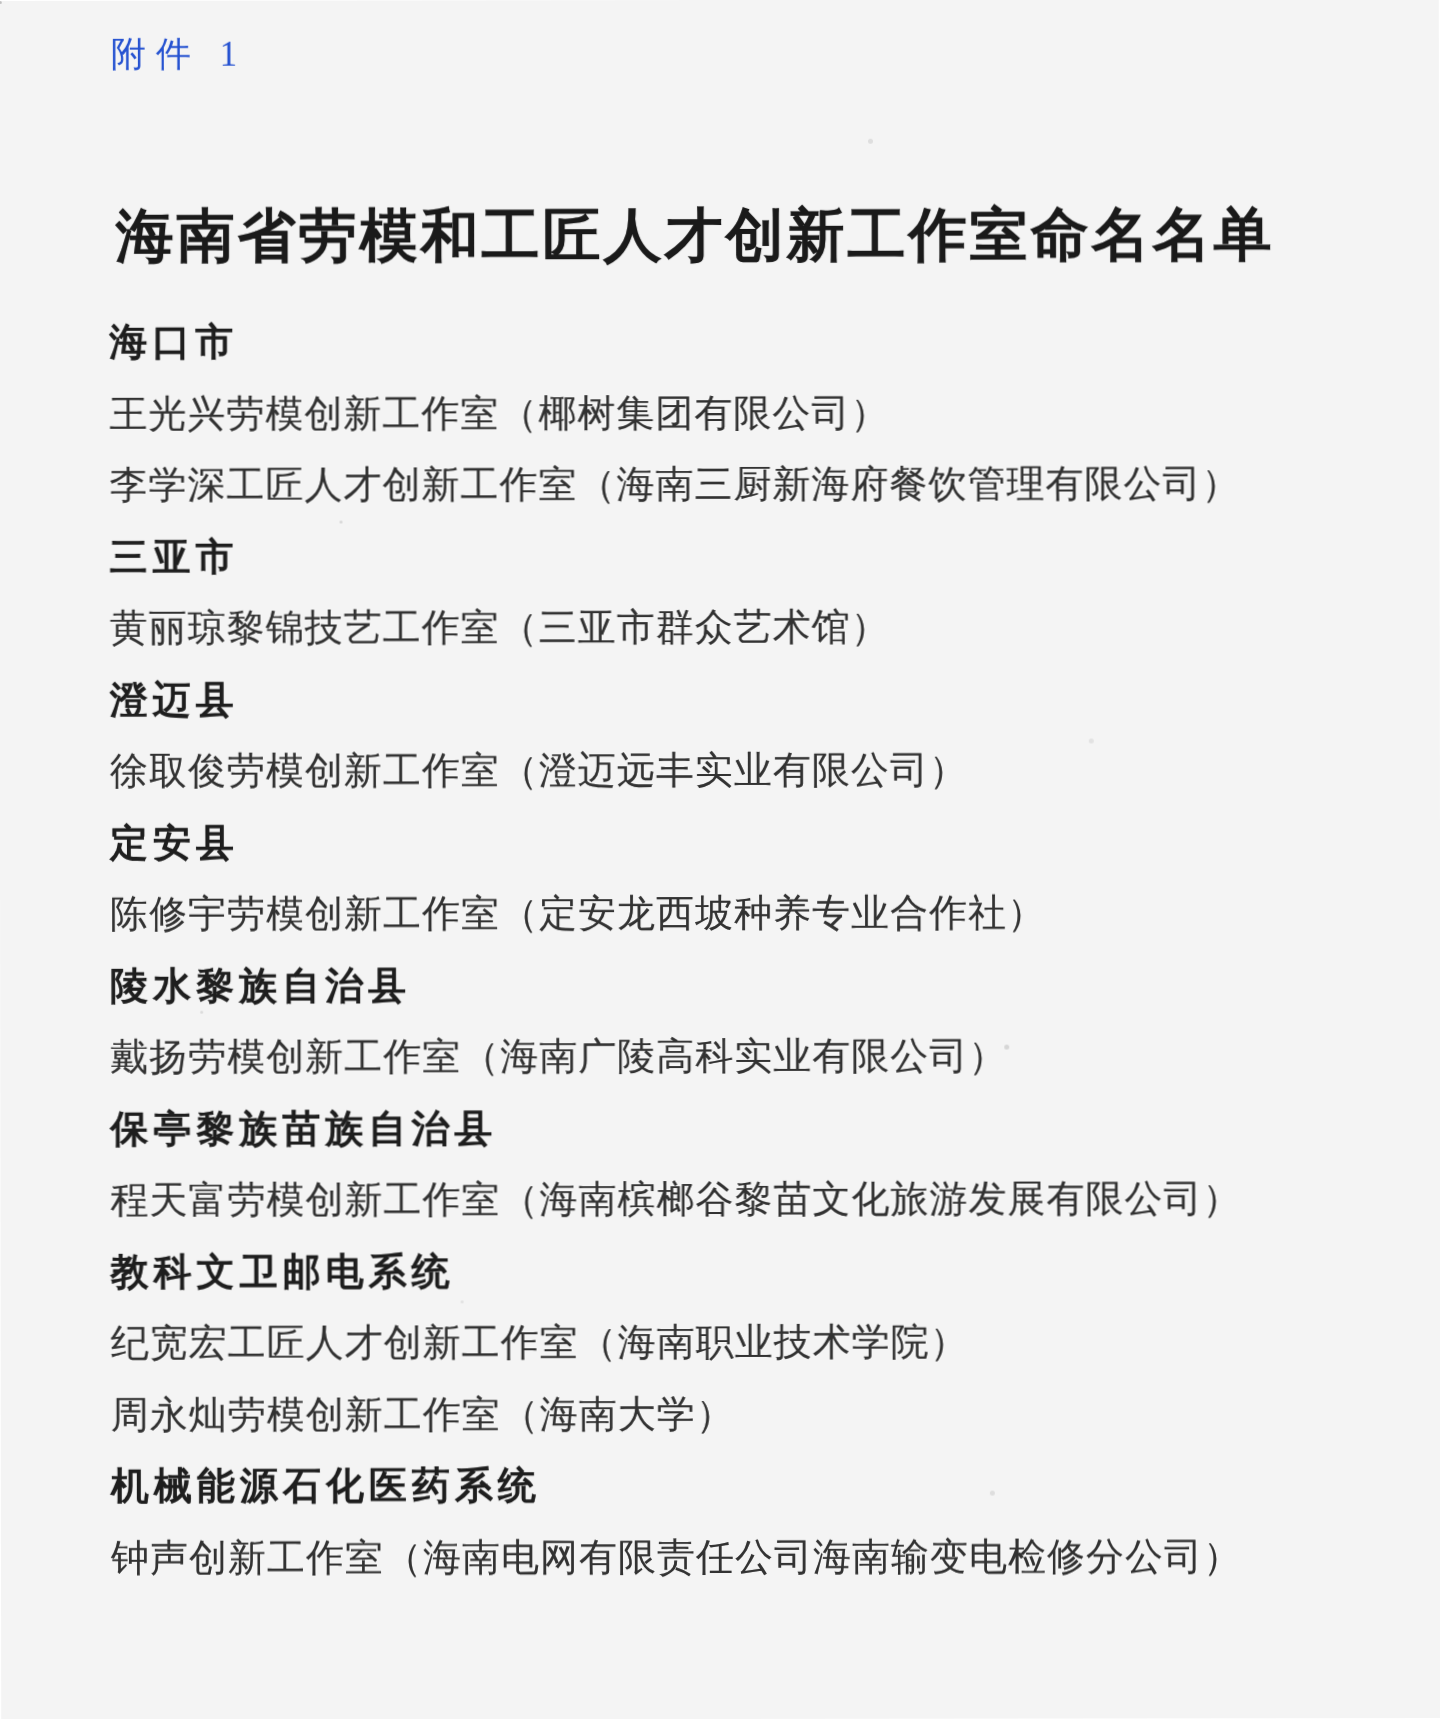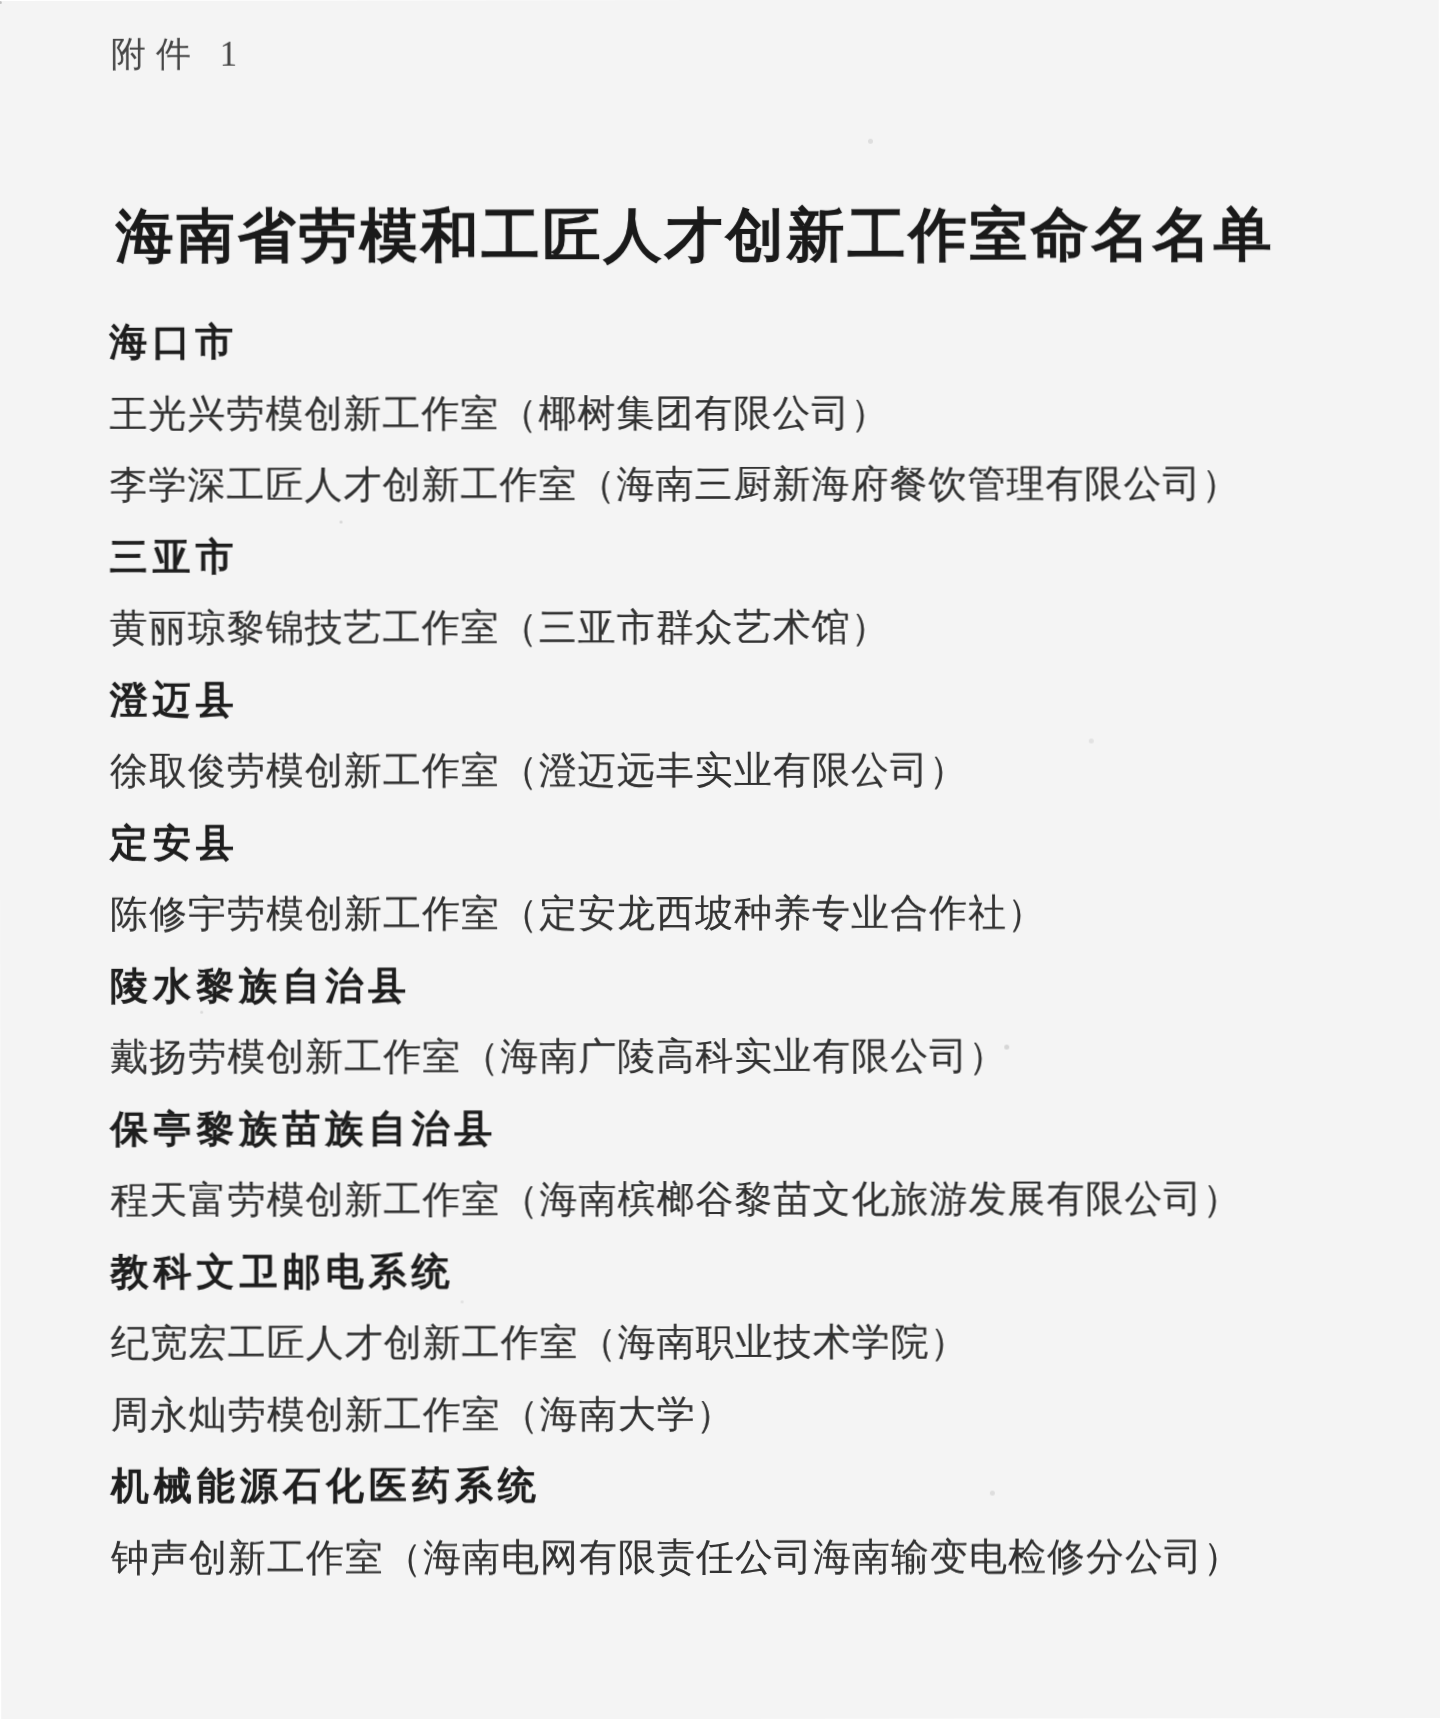--- a/index.html
+++ b/index.html
@@ -22,21 +22,21 @@
     
     filter: blur(0.3px) contrast(0.92);
     transform: rotate(-0.08deg);
   }
   .attachment-label {
     position: absolute;
     left: 112px;
     top: 30px;
     font-size: 35px;
     letter-spacing: 10px;
-    color: #404040;
+    color: #1d4ed8;
   }
   .doc-title {
     position: absolute;
     left: 0;
     top: 158px;
     width: 1392px;           
     text-align: center;
     font-size: 58px;
     font-weight: 900;
     letter-spacing: 3px;

